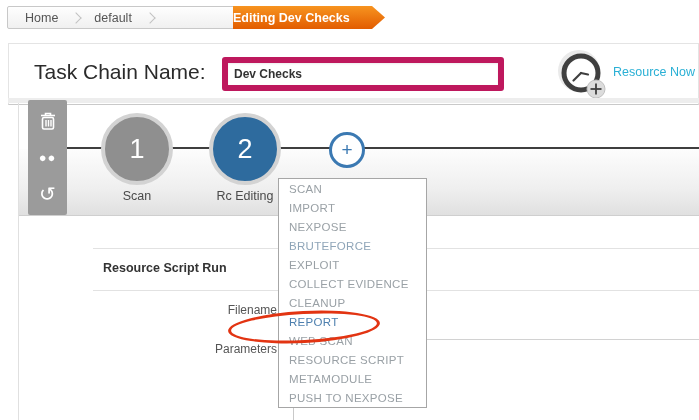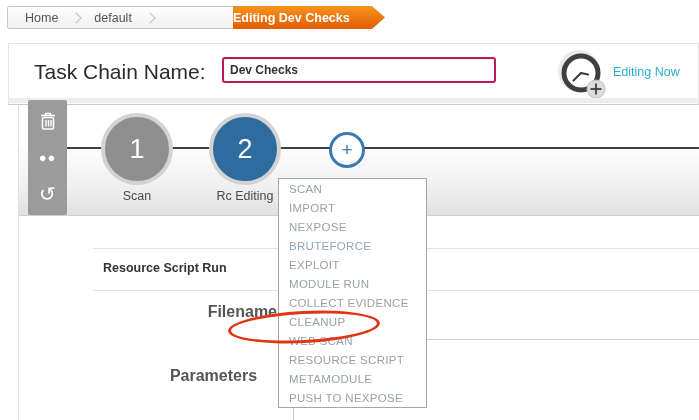--- a/index.html
+++ b/index.html
@@ -15,21 +15,21 @@
     transform:rotate(45deg);margin:0 -3px;}
   .crumb-active{position:absolute;left:225px;top:-1px;height:23px;width:152px;box-sizing:border-box;
     background:linear-gradient(#f79420,#e25c00);color:#fff;font-size:12.5px;font-weight:700;
     display:flex;align-items:center;
     clip-path:polygon(0 0,calc(100% - 13px) 0,100% 50%,calc(100% - 13px) 100%,0 100%);}
 
   
   .header{position:absolute;left:8px;right:0;top:35px;height:62px;background:#fff;box-sizing:border-box;
     border:1px solid #e4e4e4;border-bottom:1px solid #c9c9c9;margin-top:8px;}
   .tc-label{position:absolute;left:25px;top:16px;font-size:21px;color:#2b2b2b;}
-  .tc-input{position:absolute;left:213px;top:13px;width:258px;height:22px;border:2px solid #be185d;
+  .tc-input{position:absolute;left:213px;top:13px;width:258px;height:22px;border:6px solid #be185d;
     border-radius:3px;box-shadow:inset 0 1px 2px rgba(0,0,0,.08);font-family:inherit;
     font-size:12px;font-weight:700;color:#333;padding:0 6px;outline:none;}
   .clock-btn{position:absolute;left:546px;top:5px;width:54px;height:54px;cursor:pointer;}
   .schedule-link{position:absolute;left:604px;top:21px;font-size:12.5px;color:#2ab0d5;cursor:pointer;}
 
   
   .canvas-topband{position:absolute;left:8px;right:0;top:98px;height:5px;background:#ededed;}
   .left-border{position:absolute;left:18px;top:103px;bottom:0;width:1px;background:#e0e0e0;}
   .chain-line{position:absolute;left:60px;right:0;top:147px;height:2px;background:#3f3f3f;}
   .grad-band{position:absolute;left:19px;right:0;top:149px;height:66px;
@@ -53,23 +53,23 @@
     border-radius:50%;background:#fff;color:#3b79b2;font-size:19px;line-height:30px;text-align:center;
     cursor:pointer;}
 
   
   .hline{position:absolute;height:1px;background:#e2e2e2;}
   .line-a{left:93px;right:0;top:248px;}
   .line-b{left:93px;right:0;top:290px;}
   .line-c{left:293px;right:0;top:339px;background:#d2d2d2;}
   .vstub{position:absolute;left:293px;top:291px;bottom:0;width:1px;background:#c9c9c9;}
   .section-title{position:absolute;left:103px;top:261px;font-size:12.5px;font-weight:700;color:#333;}
-  .field-label{position:absolute;left:150px;width:127px;text-align:right;font-size:16px;
-    font-weight:700;color:#555;}
-  .fl-filename{top:303px;} .fl-parameters{top:367px;text-align:center;}
+  .field-label{position:absolute;left:150px;width:127px;text-align:right;font-size:12px;
+    font-weight:400;color:#555;}
+  .fl-filename{top:303px;} .fl-parameters{top:342px;}
 
   
   .task-menu{position:absolute;left:278px;top:178px;width:147px;height:228px;background:#fff;
     border:1px solid #a6a6a6;display:flex;flex-direction:column;z-index:5;}
   .menu-item{flex:1;display:flex;align-items:center;padding-left:10px;font-size:11.5px;
     letter-spacing:.3px;color:#9aa1a6;cursor:pointer;white-space:nowrap;}
   .item-soft-blue{color:#8fa5b8;}
   .item-strong-blue{color:#4d7fae;}
 
   
@@ -94,21 +94,21 @@
     <input class="tc-input" type="text" value="Dev Checks" style="">
     <svg class="clock-btn" viewBox="0 0 54 54">
       <circle cx="24" cy="22" r="21" fill="#eaeaea"></circle>
       <circle cx="26" cy="24" r="17" fill="#ffffff" stroke="#3f3f3f" stroke-width="5"></circle>
       <line x1="26" y1="24" x2="18.5" y2="31.5" stroke="#3f3f3f" stroke-width="2.2" stroke-linecap="round"></line>
       <line x1="26" y1="24" x2="33" y2="25.5" stroke="#3f3f3f" stroke-width="2.2" stroke-linecap="round"></line>
       <circle cx="41" cy="40" r="9" fill="#dcdcdc" stroke="#c0c0c0" stroke-width="1"></circle>
       <line x1="41" y1="34.5" x2="41" y2="45.5" stroke="#3f3f3f" stroke-width="1.8"></line>
       <line x1="35.5" y1="40" x2="46.5" y2="40" stroke="#3f3f3f" stroke-width="1.8"></line>
     </svg>
-    <span class="schedule-link">Editing Now</span>
+    <span class="schedule-link">Resource Now</span>
   </div>
 
   <div class="canvas-topband"></div>
   <div class="left-border"></div>
   <div class="chain-line"></div>
   <div class="grad-band"></div>
 
   <div class="side-toolbar">
     <span class="tool">
       <svg width="18" height="20" viewBox="0 0 18 20">
@@ -137,23 +137,23 @@
   <div class="section-title">Resource Script Run</div>
   <div class="field-label fl-filename">Filename</div>
   <div class="field-label fl-parameters">Parameters</div>
 
   <div class="task-menu">
     <div class="menu-item">SCAN</div>
     <div class="menu-item">IMPORT</div>
     <div class="menu-item">NEXPOSE</div>
     <div class="menu-item item-soft-blue">BRUTEFORCE</div>
     <div class="menu-item">EXPLOIT</div>
-    <div class="menu-item">MODULE RUN</div>
     <div class="menu-item">COLLECT EVIDENCE</div>
     <div class="menu-item">CLEANUP</div>
+    <div class="menu-item item-strong-blue">REPORT</div>
     <div class="menu-item">WEB SCAN</div>
     <div class="menu-item">RESOURCE SCRIPT</div>
     <div class="menu-item">METAMODULE</div>
     <div class="menu-item">PUSH TO NEXPOSE</div>
   </div>
 
   <div class="red-ellipse"></div>
 
 </div>
 

